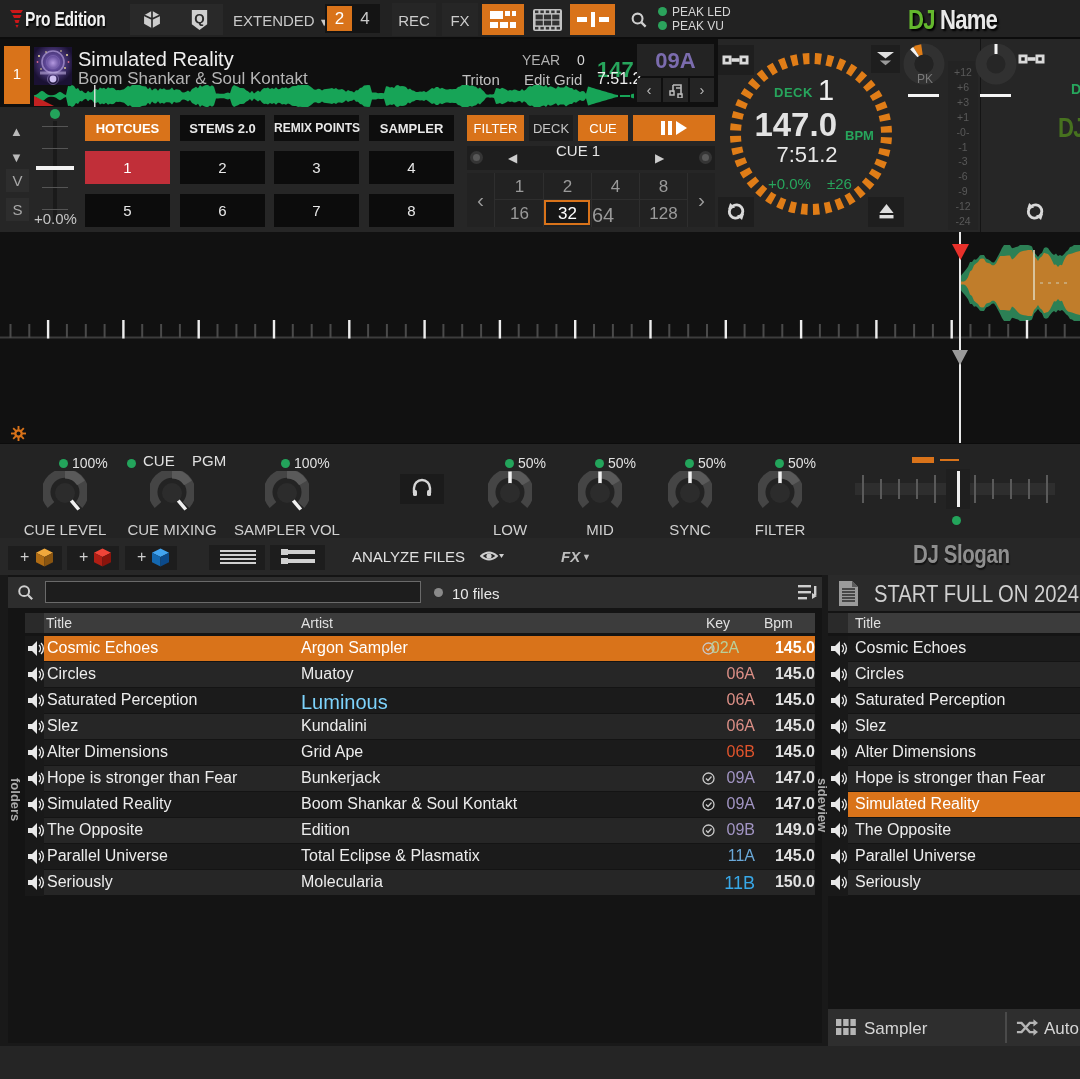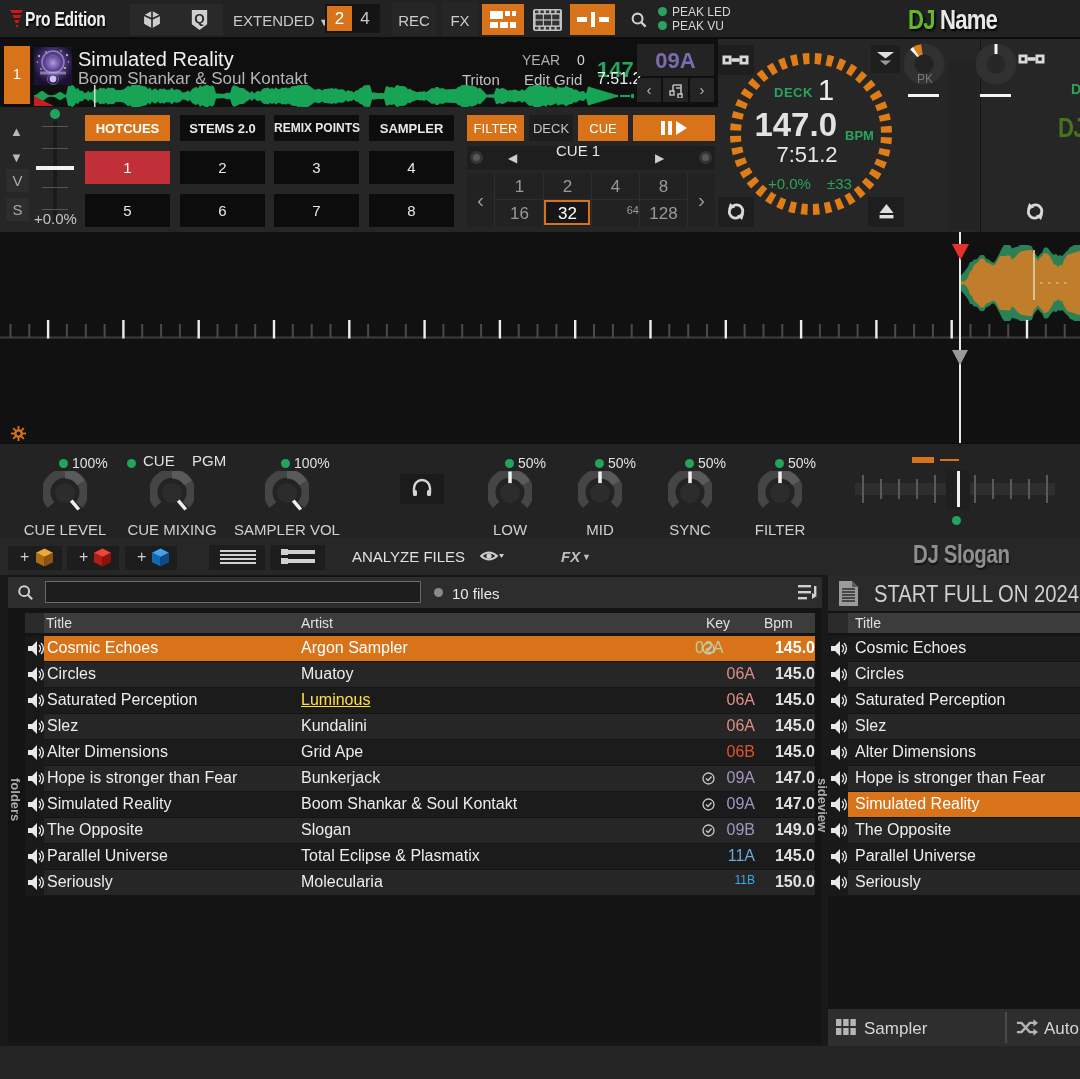--- a/index.html
+++ b/index.html
@@ -228,33 +228,33 @@
   <div class="abs" style="left:494px;top:160px;width:194px;height:1px;background:#2e2e2e;"></div>
   <div class="abs" style="left:467px;top:134px;width:27px;height:54px;color:#9a9a9a;font-size:21px;text-align:center;line-height:54px;">‹</div>
   <div class="abs" style="left:688px;top:134px;width:27px;height:54px;color:#9a9a9a;font-size:21px;text-align:center;line-height:54px;">›</div>
   <div class="abs" style="left:496px;top:138px;width:47px;text-align:center;font-size:17px;color:#9a9a9a;">1</div>
   <div class="abs" style="left:544px;top:138px;width:47px;text-align:center;font-size:17px;color:#9a9a9a;">2</div>
   <div class="abs" style="left:592px;top:138px;width:47px;text-align:center;font-size:17px;color:#9a9a9a;">4</div>
   <div class="abs" style="left:640px;top:138px;width:47px;text-align:center;font-size:17px;color:#9a9a9a;">8</div>
   <div class="abs" style="left:496px;top:165px;width:47px;text-align:center;font-size:17px;color:#9a9a9a;">16</div>
   <div class="abs" style="left:544px;top:161px;width:46px;height:25px;border:2px solid #d9731a;background:#161616;"></div>
   <div class="abs" style="left:544px;top:165px;width:47px;text-align:center;font-size:17px;color:#fff;">32</div>
-  <div class="abs" style="left:592px;top:165px;width:47px;text-align:right;font-size:11px;color:#9a9a9a;">64</div>
+  <div class="abs" style="left:592px;top:165px;width:47px;text-align:left;font-size:20px;color:#9a9a9a;">64</div>
   <div class="abs" style="left:640px;top:165px;width:47px;text-align:center;font-size:17px;color:#9a9a9a;">128</div>
 
   <svg class="abs" style="left:728px;top:12px;" width="166" height="166" viewBox="0 0 166 166">
     <circle cx="83" cy="83" r="75.5" fill="none" stroke="#e07d17" stroke-width="11" stroke-dasharray="6.4 5.46" stroke-dashoffset="8.6"></circle>
   </svg>
   <div class="abs" style="left:774px;top:46px;font-size:13px;font-weight:bold;color:#27a55c;letter-spacing:0.5px;">DECK</div>
   <div class="abs" style="left:818px;top:35px;font-size:29px;color:#f0f0f0;">1</div>
   <div class="abs" style="left:737px;top:67px;width:100px;text-align:right;font-size:33px;font-weight:bold;color:#e2e2e2;">147.0</div>
   <div class="abs" style="left:845px;top:89px;font-size:13px;font-weight:bold;color:#27a55c;">BPM</div>
   <div class="abs" style="left:752px;top:103px;width:110px;text-align:center;font-size:22px;color:#e8e8e8;">7:51.2</div>
   <div class="abs" style="left:768px;top:136px;font-size:15px;color:#27a55c;">+0.0%</div>
-  <div class="abs" style="left:827px;top:136px;font-size:15px;color:#27a55c;">±33</div>
+  <div class="abs" style="left:827px;top:136px;font-size:15px;color:#27a55c;">±26</div>
 
   <div class="abs" style="left:718px;top:6px;width:36px;height:30px;background:#1e1e1e;"></div>
   <svg class="abs" style="left:722px;top:15px;" width="27" height="11" viewBox="0 0 26 11">
     <rect x="0" y="1.5" width="9" height="9" fill="#d9d9d9"></rect>
         <rect x="2.8" y="4.3" width="3.4" height="3.4" fill="#1d1d1d"></rect>
     <rect x="17" y="1.5" width="9" height="9" fill="#d9d9d9"></rect>
         <rect x="19.8" y="4.3" width="3.4" height="3.4" fill="#1d1d1d"></rect>
     <rect x="9" y="4.2" width="8" height="3.6" fill="#d9d9d9"></rect>
   </svg>
   <div class="abs" style="left:871px;top:6px;width:29px;height:28px;background:#1e1e1e;"></div>
@@ -278,20 +278,21 @@
   <svg class="abs" style="left:903px;top:4px;" width="42" height="42" viewBox="0 0 42 42">
     <circle cx="21" cy="21" r="15" fill="none" stroke="#313131" stroke-width="11"></circle>
     <path d="M21 21 L10.2 4.1 A 21 21 0 0 1 18.2 1.2 L21 21 Z" fill="#e07d17"></path>
     <path d="M21 21 L7.2 6.4 A 21 21 0 0 1 10.2 4.1 L21 21 Z" fill="#f5f5f5"></path>
     <circle cx="21" cy="21" r="9.5" fill="#232323"></circle>
   </svg>
   <div class="abs" style="left:905px;top:33px;width:40px;text-align:center;font-size:12px;color:#787878;">PK</div>
   <div class="abs" style="left:908px;top:55px;width:31px;height:3px;background:#f5f5f5;"></div>
 
   <div class="abs" style="left:948px;top:22px;width:30px;height:169px;background:#232323;"></div>
+  <div class="abs" style="left:948px;top:26px;width:30px;font-size:10.5px;color:#595959;text-align:center;line-height:14.9px;">+12<br>+6<br>+3<br>+1<br>-0-<br>-1<br>-3<br>-6<br>-9<br>-12<br>-24</div>
 
   <div class="abs" style="left:980px;top:0;width:1px;height:193px;background:#141414;"></div>
   <svg class="abs" style="left:975px;top:4px;" width="42" height="42" viewBox="0 0 42 42">
     <circle cx="21" cy="21" r="15" fill="none" stroke="#313131" stroke-width="11"></circle>
     <rect x="19.5" y="1" width="3" height="10" fill="#f5f5f5"></rect>
   </svg>
   <svg class="abs" style="left:1018px;top:14px;" width="27" height="11" viewBox="0 0 26 11">
     <rect x="0" y="1.5" width="9" height="9" fill="#d9d9d9"></rect>
         <rect x="2.8" y="4.3" width="3.4" height="3.4" fill="#1d1d1d"></rect>
     <rect x="17" y="1.5" width="9" height="9" fill="#d9d9d9"></rect>
@@ -584,42 +585,42 @@
         </svg>
       </div>
       <div class="abs" style="left:47px;top:64px;font-size:16px;color:#fff;">Cosmic Echoes</div>
       <div class="abs" style="left:301px;top:64px;font-size:16px;color:#fff;">Argon Sampler</div>
       <div class="abs" style="left:702px;top:67px;">
         <svg class="CHK" width="13" height="13" viewBox="0 0 13 13">
           <circle cx="6.5" cy="6.5" r="5.5" fill="none" stroke="#c9c9c9" stroke-width="1.3"></circle>
           <path d="M4 6.5 L6 8.5 L9.5 4.5" fill="none" stroke="#c9c9c9" stroke-width="1.3"></path>
         </svg>
       </div>
-      <div class="abs" style="left:695px;top:64px;width:60px;text-align:left;font-size:16px;color:#b9cf9a;">02A</div>
+      <div class="abs" style="left:695px;top:64px;width:60px;text-align:center;font-size:16px;color:#b9cf9a;">02A</div>
       <div class="abs" style="left:755px;top:64px;width:60px;text-align:right;font-size:16px;font-weight:bold;color:#fff;">145.0</div>
       <div class="abs" style="left:44px;top:87px;width:771px;height:25px;background:#262626;"></div>
       <div class="abs" style="left:28px;top:92px;">
         <svg class="SPK" width="17" height="15" viewBox="0 0 17 15">
           <polygon points="0,5 4,5 9,0 9,15 4,10 0,10" fill="#e8e8e8"></polygon>
           <path d="M11 4 A 5 5 0 0 1 11 11 M13 2 A 7.5 7.5 0 0 1 13 13" fill="none" stroke="#e8e8e8" stroke-width="1.4"></path>
         </svg>
       </div>
       <div class="abs" style="left:47px;top:90px;font-size:16px;color:#ececec;">Circles</div>
       <div class="abs" style="left:301px;top:90px;font-size:16px;color:#ececec;">Muatoy</div>
       <div class="abs" style="left:695px;top:90px;width:60px;text-align:right;font-size:16px;color:#dc8f86;">06A</div>
       <div class="abs" style="left:755px;top:90px;width:60px;text-align:right;font-size:16px;font-weight:bold;color:#e2e2e2;">145.0</div>
       <div class="abs" style="left:44px;top:113px;width:771px;height:25px;background:#1b1b1b;"></div>
       <div class="abs" style="left:28px;top:118px;">
         <svg class="SPK" width="17" height="15" viewBox="0 0 17 15">
           <polygon points="0,5 4,5 9,0 9,15 4,10 0,10" fill="#e8e8e8"></polygon>
           <path d="M11 4 A 5 5 0 0 1 11 11 M13 2 A 7.5 7.5 0 0 1 13 13" fill="none" stroke="#e8e8e8" stroke-width="1.4"></path>
         </svg>
       </div>
       <div class="abs" style="left:47px;top:116px;font-size:16px;color:#ececec;">Saturated Perception</div>
-      <div class="abs" style="left:301px;top:116px;font-size:16px;color:#fde047;text-decoration:underline;">Luminous</div>
+      <div class="abs" style="left:301px;top:116px;font-size:20px;color:#7dd3fc;">Luminous</div>
       <div class="abs" style="left:695px;top:116px;width:60px;text-align:right;font-size:16px;color:#dc8f86;">06A</div>
       <div class="abs" style="left:755px;top:116px;width:60px;text-align:right;font-size:16px;font-weight:bold;color:#e2e2e2;">145.0</div>
       <div class="abs" style="left:44px;top:139px;width:771px;height:25px;background:#262626;"></div>
       <div class="abs" style="left:28px;top:144px;">
         <svg class="SPK" width="17" height="15" viewBox="0 0 17 15">
           <polygon points="0,5 4,5 9,0 9,15 4,10 0,10" fill="#e8e8e8"></polygon>
           <path d="M11 4 A 5 5 0 0 1 11 11 M13 2 A 7.5 7.5 0 0 1 13 13" fill="none" stroke="#e8e8e8" stroke-width="1.4"></path>
         </svg>
       </div>
       <div class="abs" style="left:47px;top:142px;font-size:16px;color:#ececec;">Slez</div>
@@ -672,21 +673,21 @@
       <div class="abs" style="left:695px;top:220px;width:60px;text-align:right;font-size:16px;color:#a295c4;">09A</div>
       <div class="abs" style="left:755px;top:220px;width:60px;text-align:right;font-size:16px;font-weight:bold;color:#e2e2e2;">147.0</div>
       <div class="abs" style="left:44px;top:243px;width:771px;height:25px;background:#262626;"></div>
       <div class="abs" style="left:28px;top:248px;">
         <svg class="SPK" width="17" height="15" viewBox="0 0 17 15">
           <polygon points="0,5 4,5 9,0 9,15 4,10 0,10" fill="#e8e8e8"></polygon>
           <path d="M11 4 A 5 5 0 0 1 11 11 M13 2 A 7.5 7.5 0 0 1 13 13" fill="none" stroke="#e8e8e8" stroke-width="1.4"></path>
         </svg>
       </div>
       <div class="abs" style="left:47px;top:246px;font-size:16px;color:#ececec;">The Opposite</div>
-      <div class="abs" style="left:301px;top:246px;font-size:16px;color:#ececec;">Slogan</div>
+      <div class="abs" style="left:301px;top:246px;font-size:16px;color:#ececec;">Edition</div>
       <div class="abs" style="left:702px;top:249px;">
         <svg class="CHK" width="13" height="13" viewBox="0 0 13 13">
           <circle cx="6.5" cy="6.5" r="5.5" fill="none" stroke="#c9c9c9" stroke-width="1.3"></circle>
           <path d="M4 6.5 L6 8.5 L9.5 4.5" fill="none" stroke="#c9c9c9" stroke-width="1.3"></path>
         </svg>
       </div>
       <div class="abs" style="left:695px;top:246px;width:60px;text-align:right;font-size:16px;color:#a295c4;">09B</div>
       <div class="abs" style="left:755px;top:246px;width:60px;text-align:right;font-size:16px;font-weight:bold;color:#e2e2e2;">149.0</div>
       <div class="abs" style="left:44px;top:269px;width:771px;height:25px;background:#1b1b1b;"></div>
       <div class="abs" style="left:28px;top:274px;">
@@ -701,21 +702,21 @@
       <div class="abs" style="left:755px;top:272px;width:60px;text-align:right;font-size:16px;font-weight:bold;color:#e2e2e2;">145.0</div>
       <div class="abs" style="left:44px;top:295px;width:771px;height:25px;background:#262626;"></div>
       <div class="abs" style="left:28px;top:300px;">
         <svg class="SPK" width="17" height="15" viewBox="0 0 17 15">
           <polygon points="0,5 4,5 9,0 9,15 4,10 0,10" fill="#e8e8e8"></polygon>
           <path d="M11 4 A 5 5 0 0 1 11 11 M13 2 A 7.5 7.5 0 0 1 13 13" fill="none" stroke="#e8e8e8" stroke-width="1.4"></path>
         </svg>
       </div>
       <div class="abs" style="left:47px;top:298px;font-size:16px;color:#ececec;">Seriously</div>
       <div class="abs" style="left:301px;top:298px;font-size:16px;color:#ececec;">Molecularia</div>
-      <div class="abs" style="left:695px;top:298px;width:60px;text-align:right;font-size:12px;color:#38a8e8;">11B</div>
+      <div class="abs" style="left:695px;top:298px;width:60px;text-align:right;font-size:18px;color:#38a8e8;">11B</div>
       <div class="abs" style="left:755px;top:298px;width:60px;text-align:right;font-size:16px;font-weight:bold;color:#e2e2e2;">150.0</div>
       <div class="abs" style="left:7px;top:203px;width:16px;height:90px;writing-mode:vertical-rl;font-size:13px;font-weight:bold;color:#ababab;">folders</div>
       <div class="abs" style="left:814px;top:203px;width:16px;height:110px;writing-mode:vertical-rl;font-size:13px;font-weight:bold;color:#ababab;">sideview</div>
       <div class="abs" style="left:828px;top:0px;width:252px;height:468px;background:#141414;"></div>
       <div class="abs" style="left:828px;top:0px;width:252px;height:36px;background:#2a2a2a;"></div>
 <svg class="abs" style="left:839px;top:6px;" width="19" height="25" viewBox="0 0 19 25">
         <path d="M0 0 H13 L19 6 V25 H0 Z" fill="#9a9a9a"></path>
         <polygon points="13,0 19,6 13,6" fill="#5a5a5a"></polygon>
         <g stroke="#333" stroke-width="1.6">
           <line x1="3" y1="8" x2="16" y2="8"></line>

